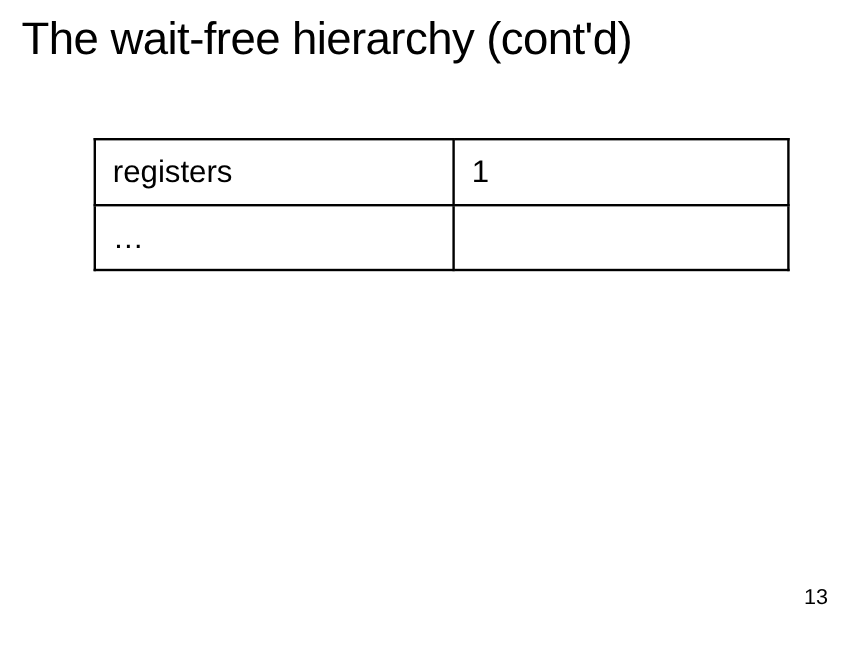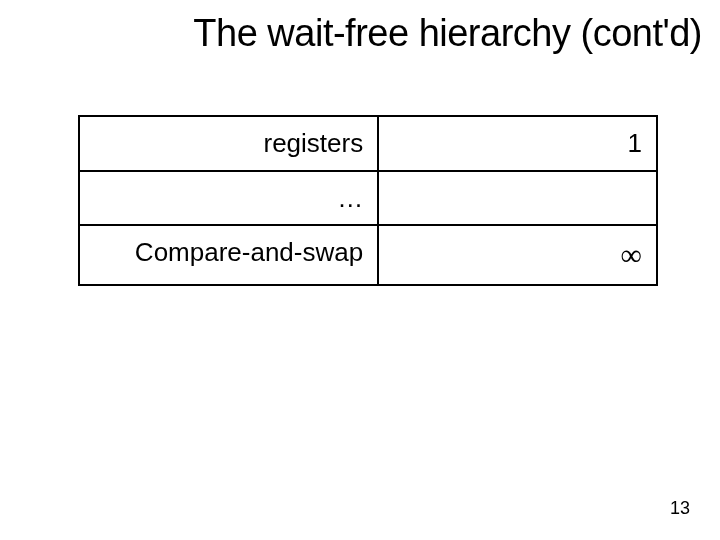--- a/index.html
+++ b/index.html
@@ -1,19 +1,18 @@
 <!DOCTYPE html>
 <html><head>
   <meta charset="utf-8">
   <style>
     * {
       margin: 0;
       padding: 0;
       box-sizing: border-box;
-      text-align: right;
     }
     body {
       width: 720px;
       height: 540px;
       background: #ffffff;
       font-family: "Comic Sans MS", cursive, sans-serif;
       position: relative;
       overflow: hidden;
     }
     .slide {
@@ -50,21 +49,21 @@
     }
     .row-ellipsis td {
       height: 52px;
     }
     .infinity {
       font-size: 30px;
       font-family: "Times New Roman", serif;
     }
     .page-number {
       position: absolute;
-      bottom: 21px;
+      bottom: 32px;
       right: 30px;
       font-size: 18px;
       font-family: Arial, sans-serif;
       color: #000;
     }
   </style>
 </head>
 <body>
 
 <div class="slide">
@@ -73,21 +72,17 @@
   <table class="table">
     <tbody>
         <tr>
       <td class="col1">registers</td>
       <td class="col2">1</td>
     </tr>
     <tr class="row-ellipsis">
       <td class="col1">…</td>
       <td class="col2"></td>
     </tr>
-    <tr>
-      <td class="col1">Compare-and-swap</td>
-      <td class="col2"><span class="infinity">∞</span></td>
-    </tr>
   </tbody>
     </table>
 
   <div class="page-number">13</div>
 </div>
 
 </body></html>

